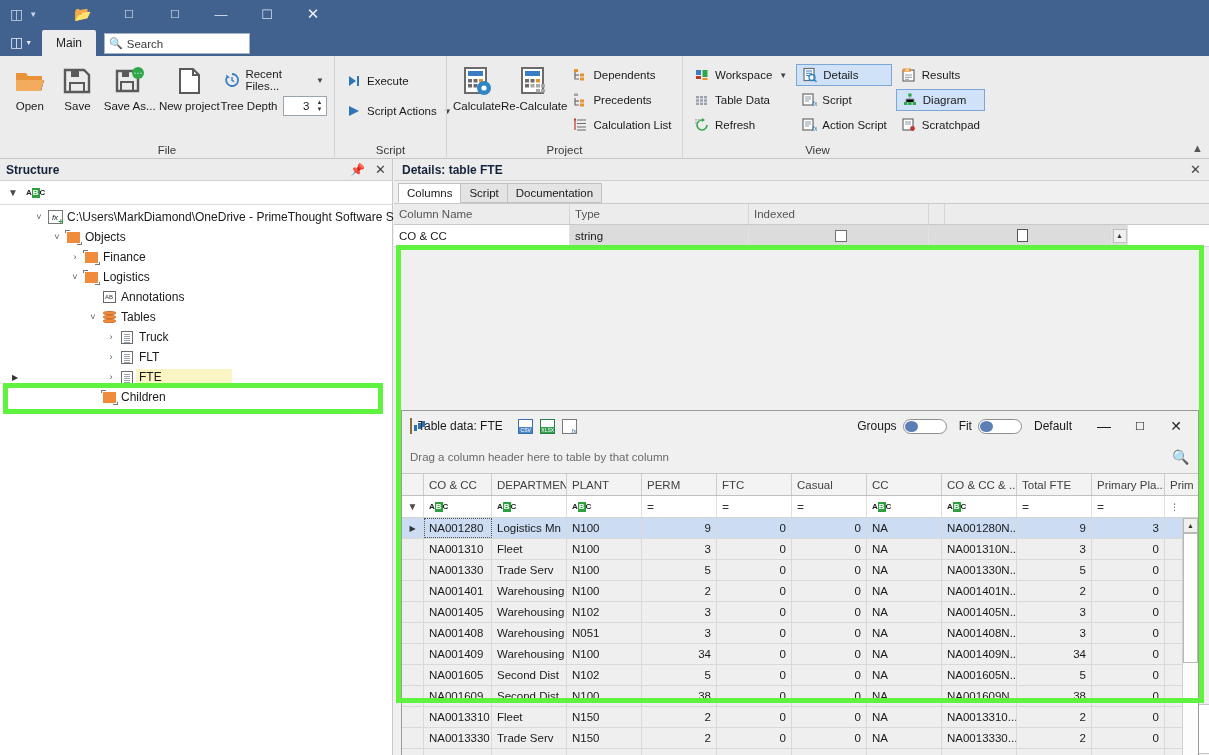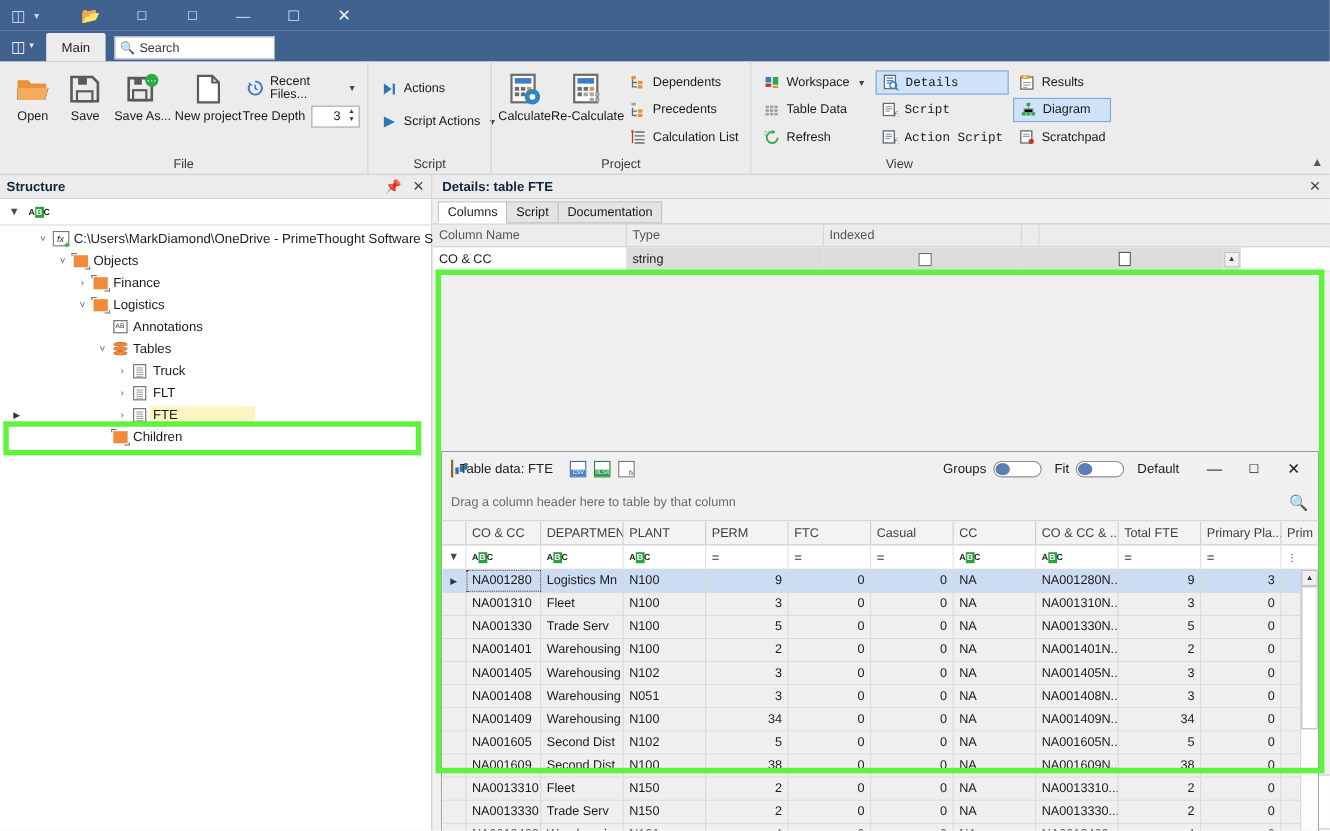--- a/index.html
+++ b/index.html
@@ -420,21 +420,21 @@
     <div class="rgroup" style="width:112px;">
       <div class="rgroup-body">
         <div class="smallcol" style="padding-top:10px;gap:8px;">
           <div class="smallbtn">
             <span class="ico16">
               <svg width="16" height="16" viewBox="0 0 16 16">
                 <path d="M3 3 L10 8 L3 13 z" fill="#2e75b6"></path>
                 <rect x="11" y="3" width="2" height="10" fill="#2e75b6"></rect>
               </svg>
             </span>
-            <span>Actions</span>
+            <span>Execute</span>
           </div>
           <div class="smallbtn">
             <span class="ico16">
               <svg width="16" height="16" viewBox="0 0 16 16">
                   <path d="M3 3 L13 8 L3 13 z" fill="#2e75b6"></path>
                 </svg>
             </span>
             <span>Script Actions</span>
             <span class="caret-dn">▼</span>
           </div>
@@ -560,21 +560,21 @@
                 <g fill="#b8b8b8">
                     <rect x="1" y="2" width="2" height="1.6"></rect>
                     <rect x="4" y="2" width="2" height="1.6"></rect>
                     <rect x="1" y="5" width="2" height="1.6"></rect>
                   </g>
               </svg>
             </span>
             <span>Refresh</span>
           </div>
         </div>
-        <div class="smallcol" style="margin-left:4px;font-family:Liberation Mono, monospace;">
+        <div class="smallcol" style="margin-left:4px;">
           <div class="smallbtn active">
             <span class="ico16">
               <svg width="16" height="16" viewBox="0 0 16 16">
                 <rect x="2" y="1.5" width="10" height="12" fill="#fff" stroke="#6b6b6b" stroke-width="1.2"></rect>
                 <path d="M4 4 h6 M4 6.3 h6 M4 8.6 h4" stroke="#3b7dc4" stroke-width="1"></path>
                 <circle cx="10" cy="10.5" r="3" fill="none" stroke="#2f86c7" stroke-width="1.3"></circle>
                 <path d="M12.2 12.6 L14.5 15" stroke="#2f86c7" stroke-width="1.4"></path>
               </svg>
             </span>
             <span>Details</span>

